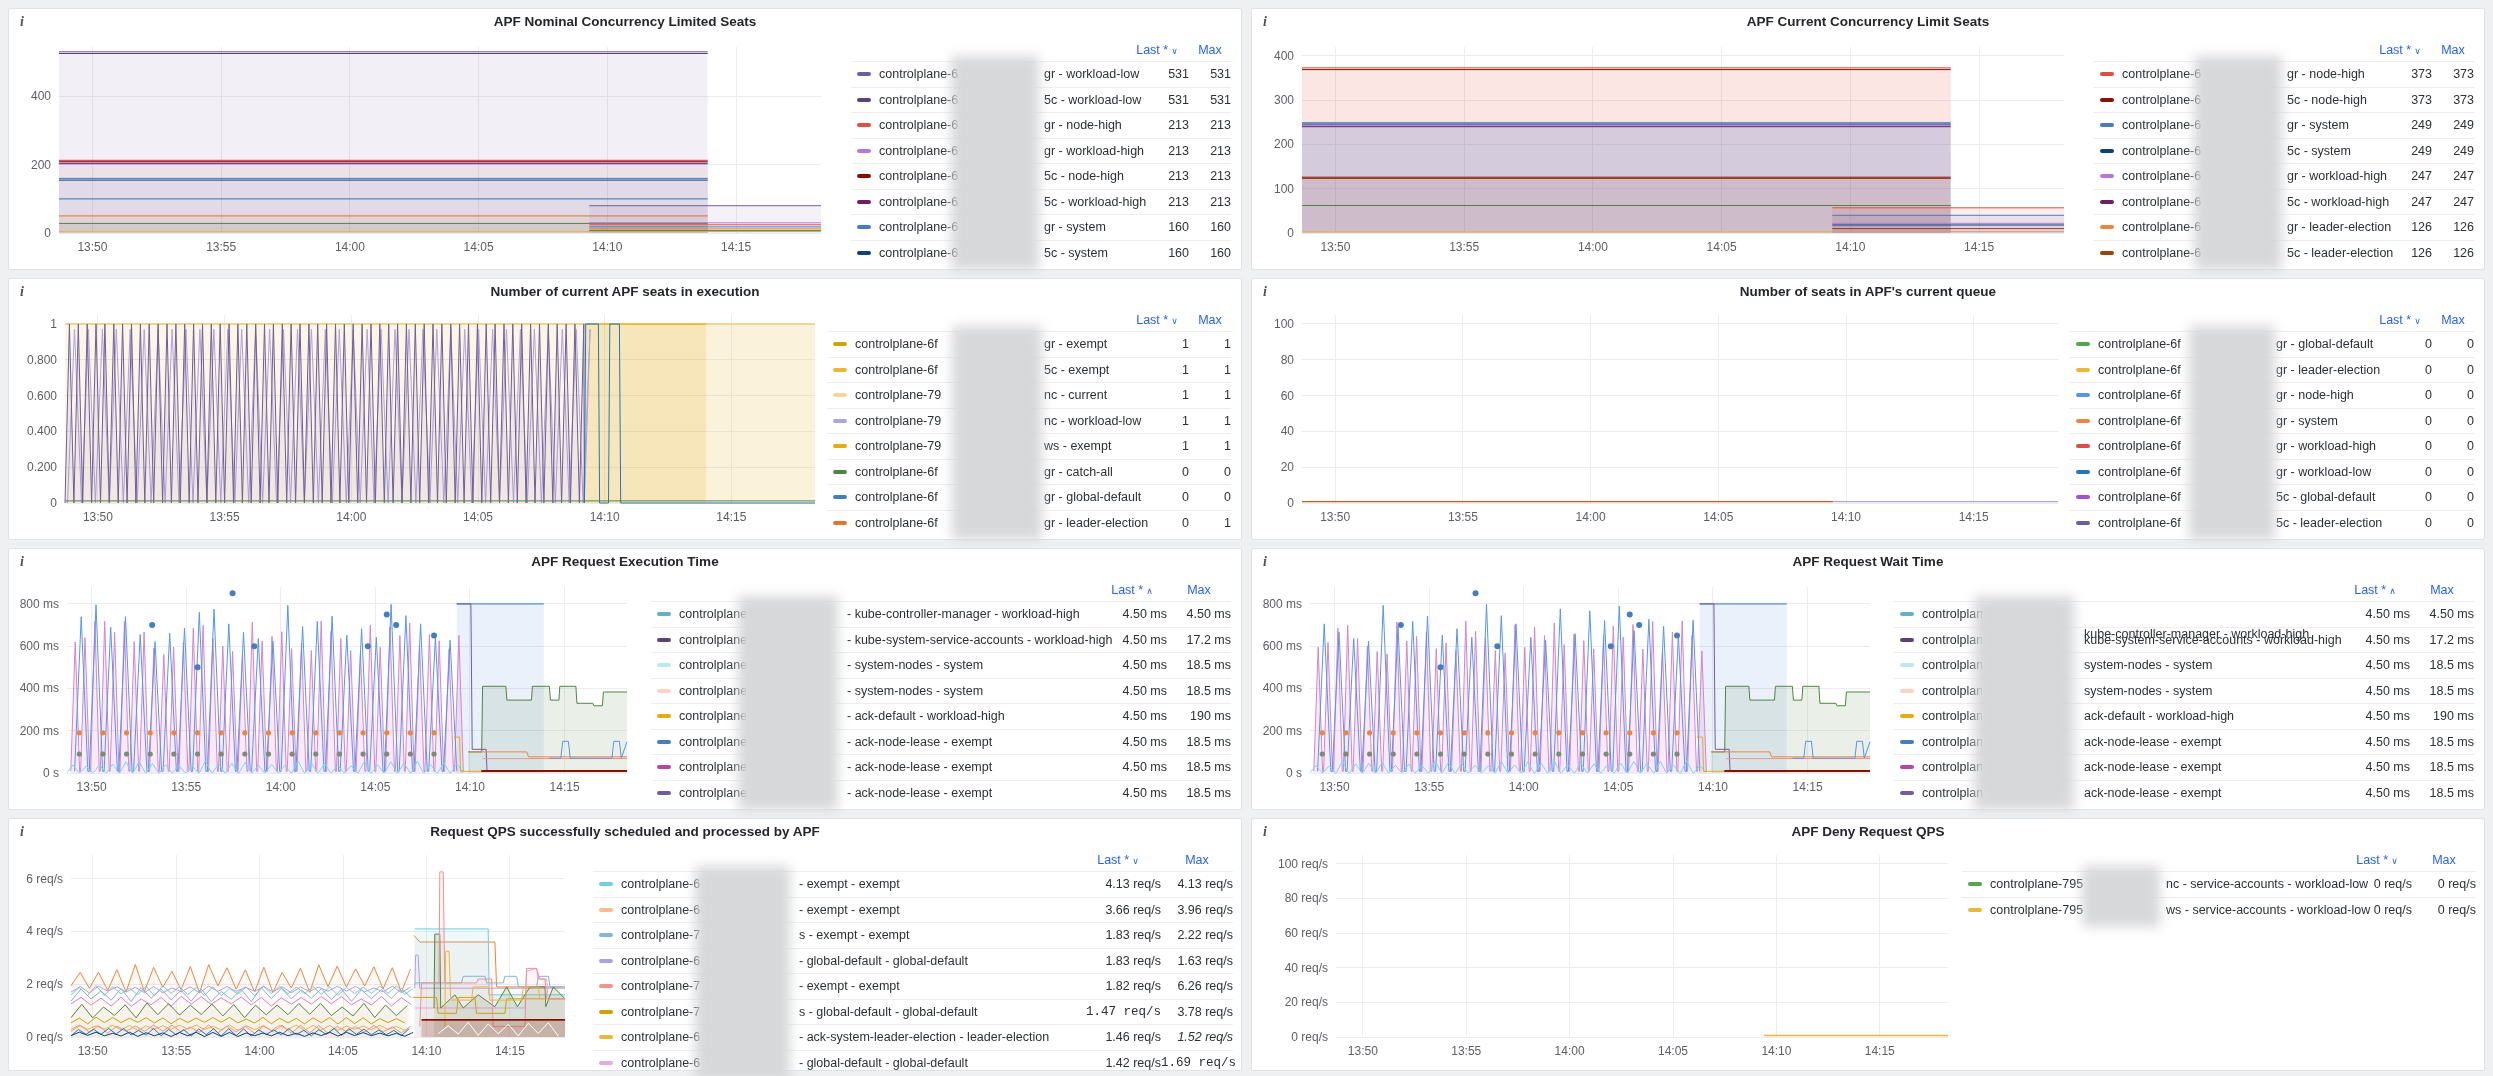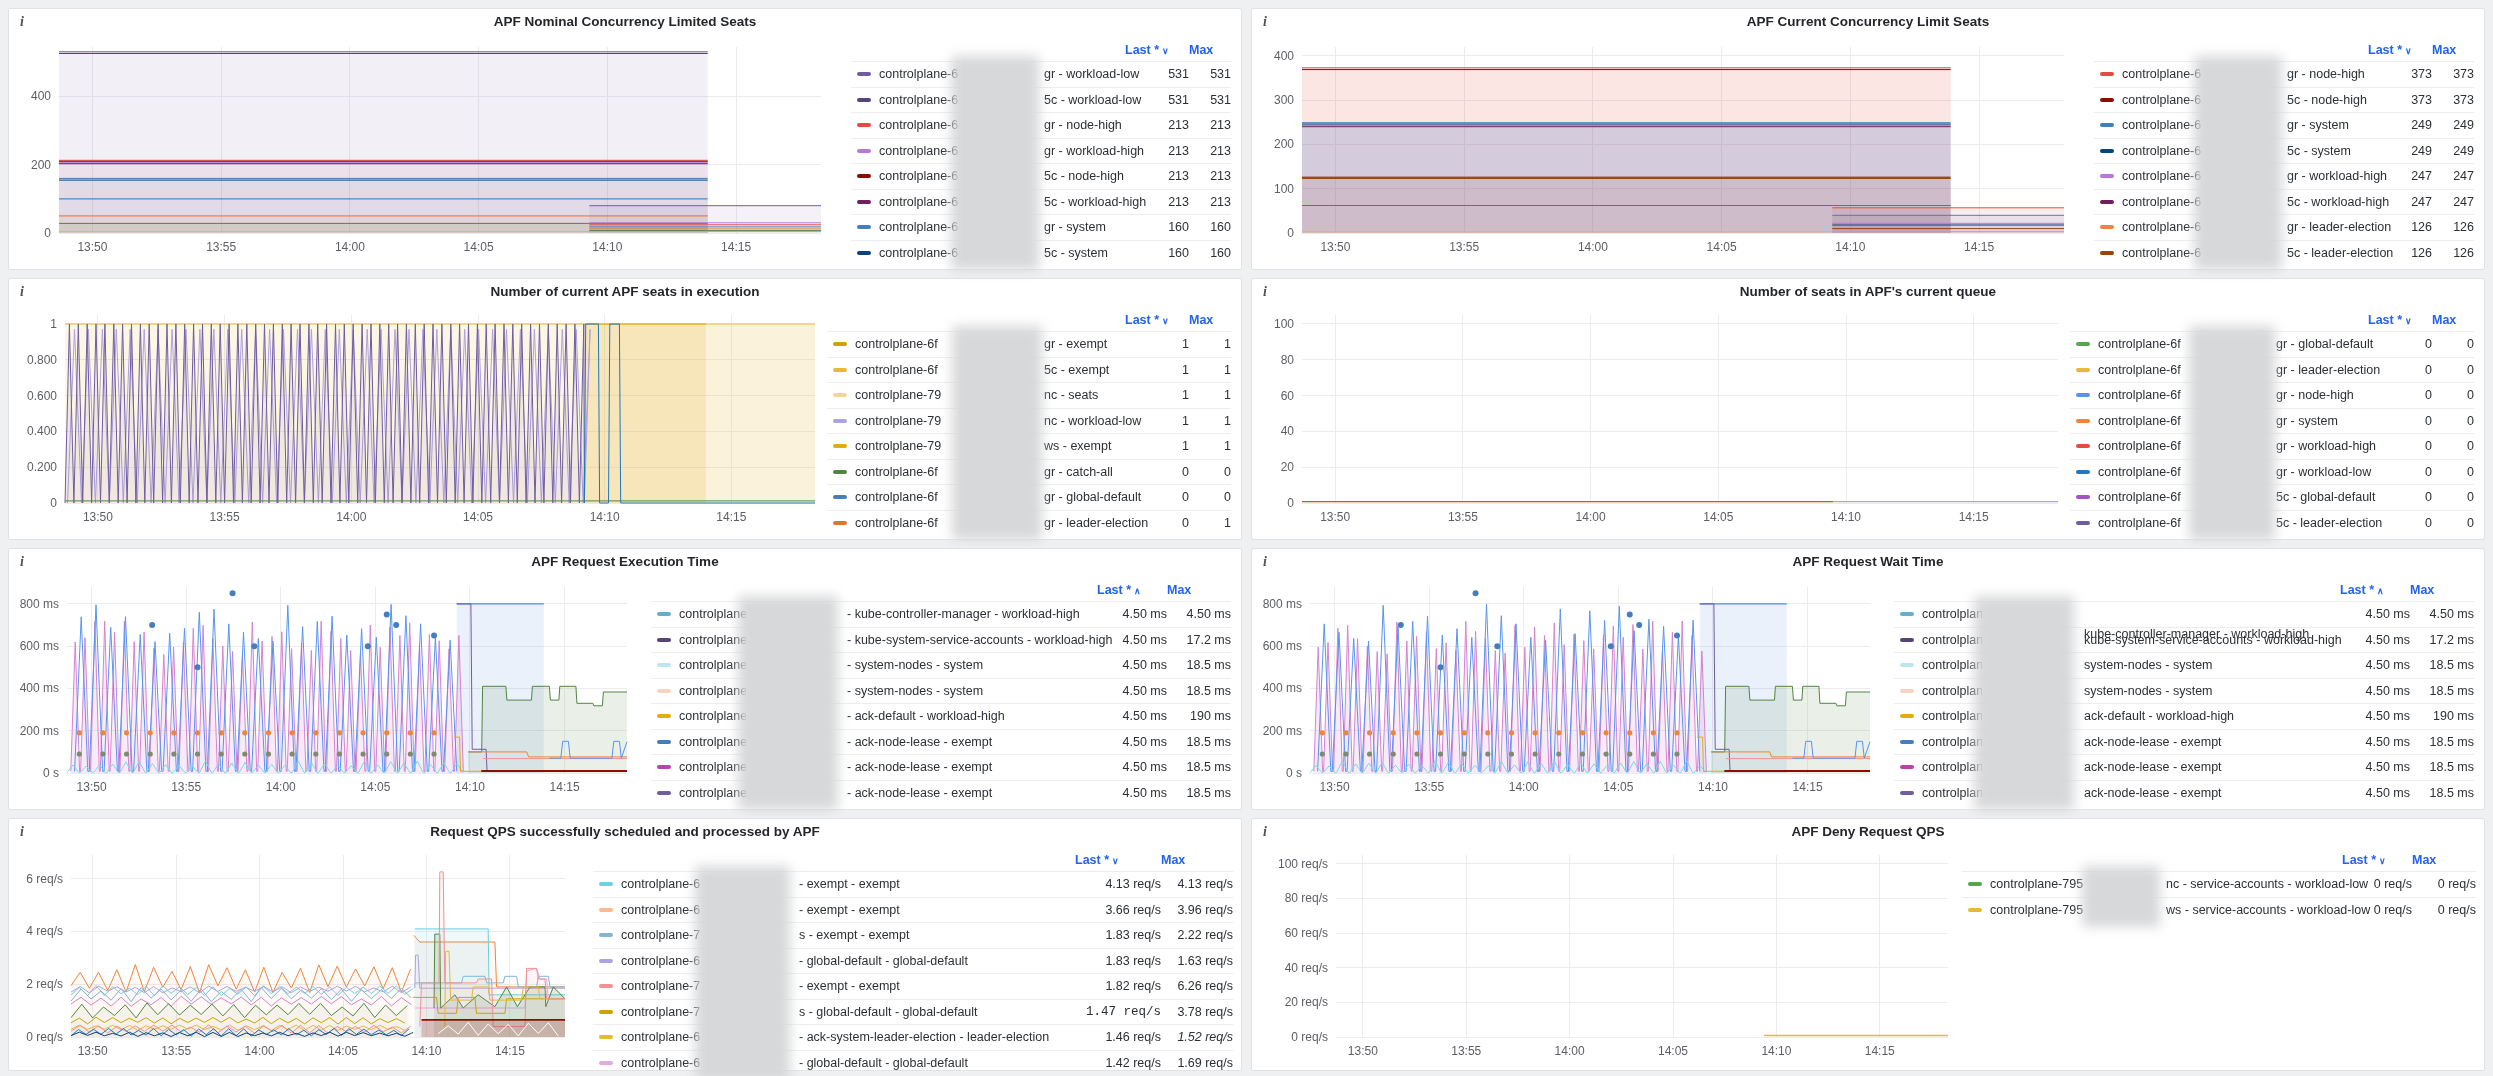--- a/index.html
+++ b/index.html
@@ -23,21 +23,21 @@
   .ptitle{
     position:absolute;top:5px;left:0;right:0;margin:0;
     text-align:center;font-size:13.5px;font-weight:700;color:#24262b;
     z-index:4;cursor:pointer;white-space:nowrap;
   }
   svg.plot{position:absolute;left:0;top:0;z-index:1;}
   .legend{position:absolute;top:30px;z-index:3;font-size:12.5px;color:#2c3035;}
   .lg-head{display:flex;align-items:center;height:22px;}
   .lg-head .spacer{flex:1;}
   .lg-sort,.lg-max{
-    color:#2563eb;font-weight:700;text-align:left;cursor:pointer;white-space:nowrap;
+    color:#2563eb;font-weight:400;text-align:center;cursor:pointer;white-space:nowrap;
   }
   .caret{font-size:9px;margin-left:3px;color:#2563eb;}
   .lg-rows{position:relative;}
   .lg-row{
     position:relative;display:flex;align-items:center;height:25.5px;
     border-top:1px solid #eceded;cursor:pointer;box-sizing:border-box;
   }
   .sw{width:14px;height:4px;border-radius:2px;margin:0 8px 0 6px;flex:none;}
   .lbl{flex:1;position:relative;height:100%;overflow:visible;}
   .lbl .pre,.lbl .suf{
@@ -381,21 +381,21 @@
             <span class="pre" style="max-width: 105px;">controlplane-6f</span>
             <span class="suf" style="left: 189px;">5c - exempt</span>
           </span>
           <span class="v1" style="width: 64px;">1</span>
           <span class="v2" style="width: 42px;">1</span>
         </div>
         <div class="lg-row">
           <span class="sw" style="background: rgb(244, 213, 152);"></span>
           <span class="lbl">
             <span class="pre" style="max-width: 105px;">controlplane-79</span>
-            <span class="suf" style="left: 189px;">nc - seats</span>
+            <span class="suf" style="left: 189px;">nc - current</span>
           </span>
           <span class="v1" style="width: 64px;">1</span>
           <span class="v2" style="width: 42px;">1</span>
         </div>
         <div class="lg-row">
           <span class="sw" style="background: rgb(174, 162, 224);"></span>
           <span class="lbl">
             <span class="pre" style="max-width: 105px;">controlplane-79</span>
             <span class="suf" style="left: 189px;">nc - workload-low</span>
           </span>
@@ -1013,21 +1013,21 @@
           <span class="v1" style="width: 86px;">1.46 req/s</span>
           <span class="v2" style="width: 72px; font-style: italic;">1.52 req/s</span>
         </div>
         <div class="lg-row">
           <span class="sw" style="background: rgb(229, 168, 226);"></span>
           <span class="lbl">
             <span class="pre" style="max-width: 82px;">controlplane-6</span>
             <span class="suf" style="left: 178px;">- global-default - global-default</span>
           </span>
           <span class="v1" style="width: 86px;">1.42 req/s</span>
-          <span class="v2" style="width: 72px;">1.69 req/s</span>
+          <span class="v2" style="width: 72px; font-family: Liberation Mono, monospace;">1.69 req/s</span>
         </div>
         <div class="strip" style="left: 102px; width: 95px;"></div>
       </div>
   </div>
 </section>
 
 <section class="panel" style="left:1251px;top:818px;width:1234px;height:253px">
   <span class="pinfo">i</span>
   <h2 class="ptitle">APF Deny Request QPS</h2>
   <svg class="plot" width="1232" height="251">

